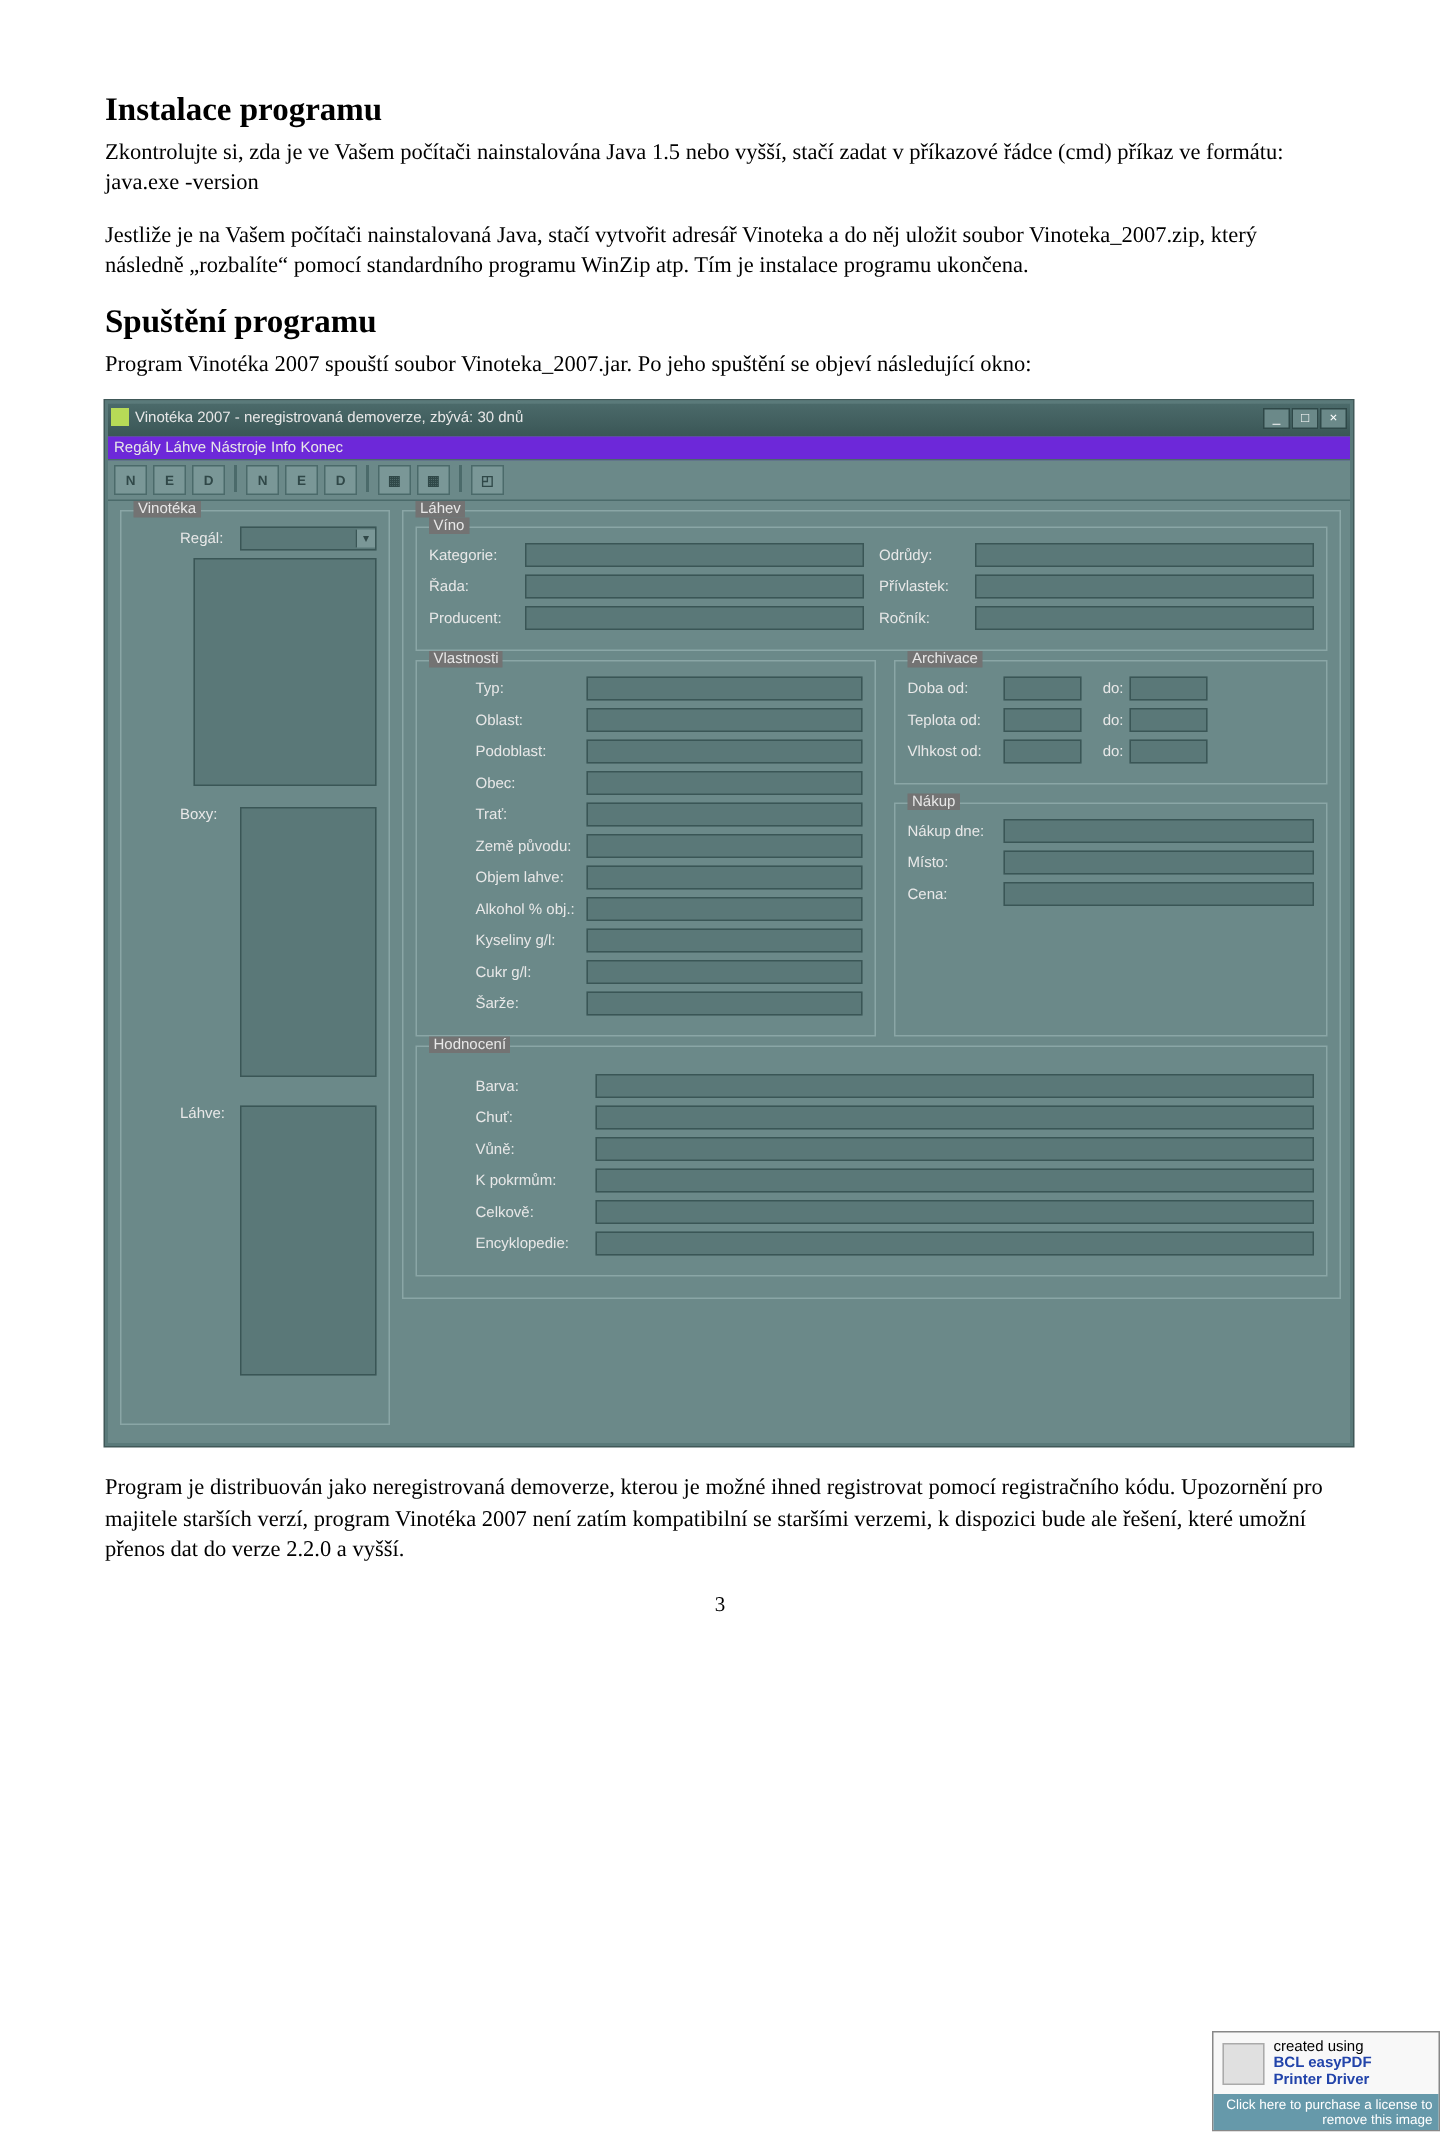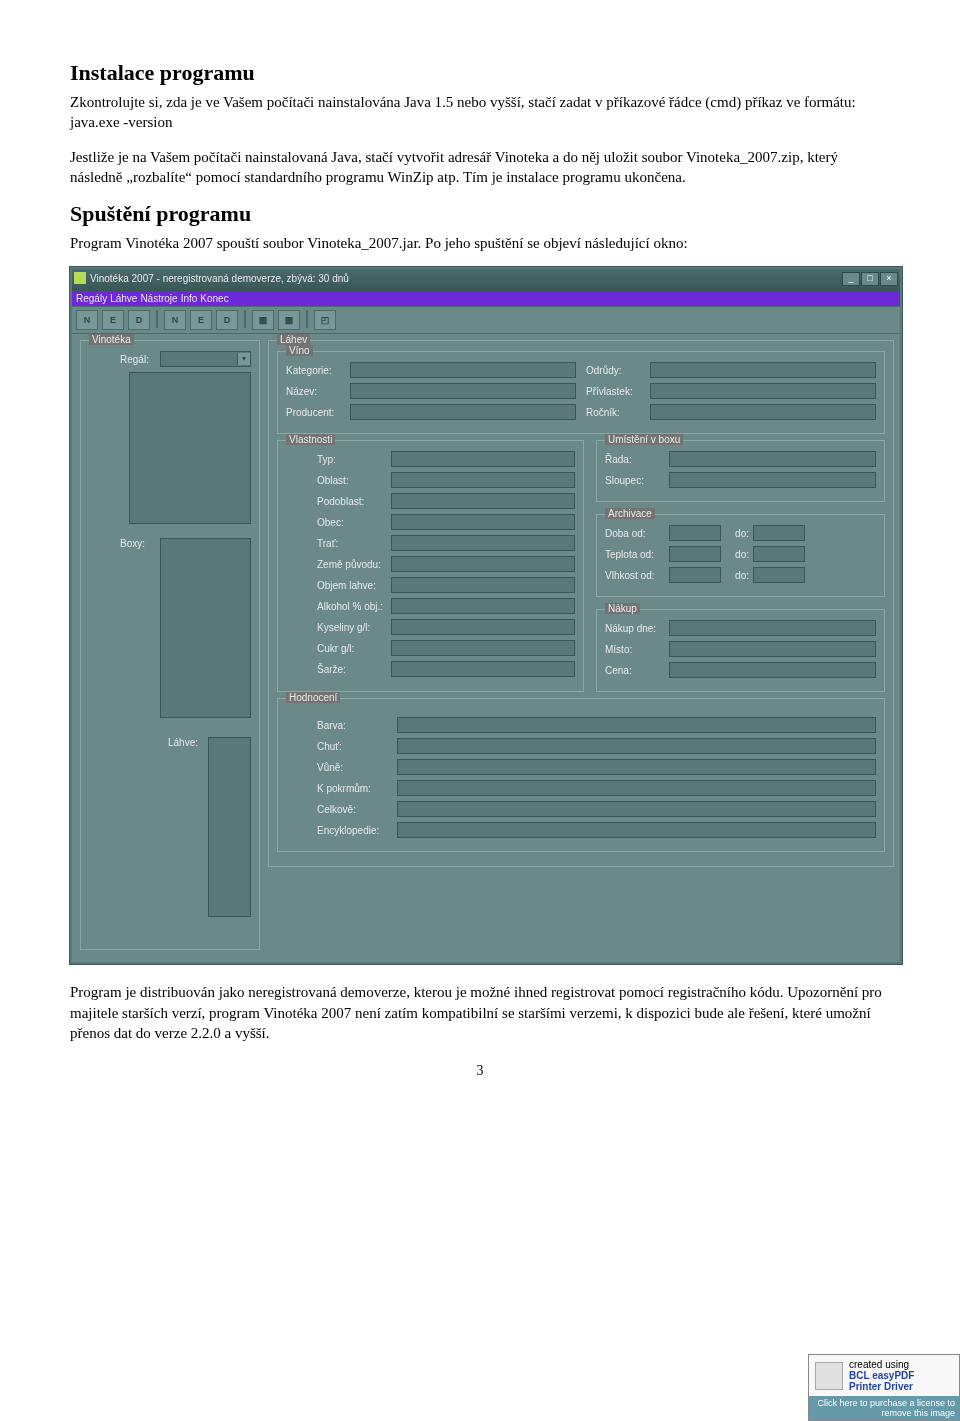--- a/index.html
+++ b/index.html
@@ -169,41 +169,41 @@
               <span class="combo-arrow">▾</span>
             </div>
         </div>
         <div class="listbox" style="height:150px; margin-left:40px;"></div>
         <div style="height:14px;"></div>
         <div class="row" style="align-items:flex-start;">
           <span class="lbl" style="width:36px;">Boxy:</span>
           <div class="listbox" style="height:178px; flex:1;"></div>
         </div>
         <div style="height:14px;"></div>
-        <div class="row" style="align-items:flex-start;margin-left:48px;">
+        <div class="row" style="align-items:flex-start;">
           <span class="lbl" style="width:36px;">Láhve:</span>
           <div class="listbox" style="height:178px; flex:1;"></div>
         </div>
       </div>
     </div>
 
     <div class="right-col">
       <div class="panel">
         <div class="panel-title">Láhev</div>
 
         <div class="panel vino-group">
           <div class="panel-title">Víno</div>
           <div class="col2">
             <div>
               <div class="row">
                   <span class="lbl-s">Kategorie:</span>
                   <div class="fld"></div>
                 </div>
               <div class="row">
-                  <span class="lbl-s">Název:</span>
+                  <span class="lbl-s">Řada:</span>
                   <div class="fld"></div>
                 </div>
               <div class="row">
                   <span class="lbl-s">Producent:</span>
                   <div class="fld"></div>
                 </div>
             </div>
             <div>
               <div class="row">
                   <span class="lbl-s">Odrůdy:</span>
@@ -264,31 +264,20 @@
                 <span class="lbl">Cukr g/l:</span>
                 <div class="fld"></div>
               </div>
             <div class="row">
                 <span class="lbl">Šarže:</span>
                 <div class="fld"></div>
               </div>
           </div>
 
           <div style="flex:1; display:flex; flex-direction:column; gap:6px;">
-            <div class="panel">
-              <div class="panel-title">Umístění v boxu</div>
-              <div class="row">
-                  <span class="lbl-s">Řada:</span>
-                  <div class="fld"></div>
-                </div>
-              <div class="row">
-                  <span class="lbl-s">Sloupec:</span>
-                  <div class="fld"></div>
-                </div>
-            </div>
             <div class="panel">
               <div class="panel-title">Archivace</div>
               <div class="row">
                   <span class="lbl-s">Doba od:</span>
                   <div class="fld" style="max-width:50px;"></div>
                   <span class="lbl-xs">do:</span>
                   <div class="fld" style="max-width:50px;"></div>
                 </div>
               <div class="row">
                   <span class="lbl-s">Teplota od:</span>

